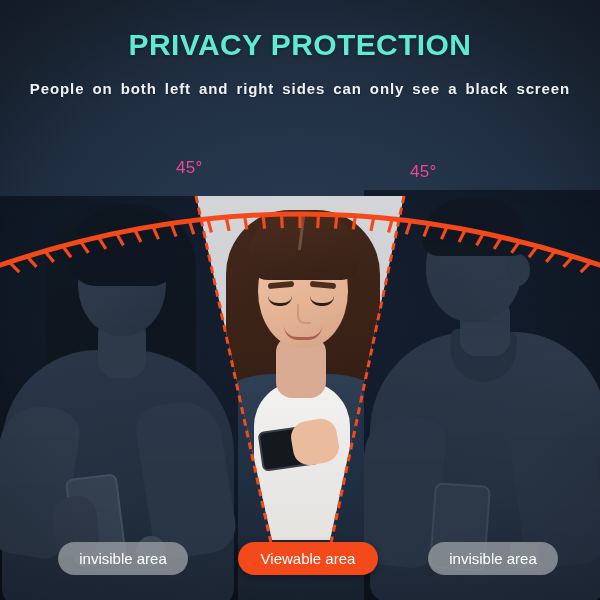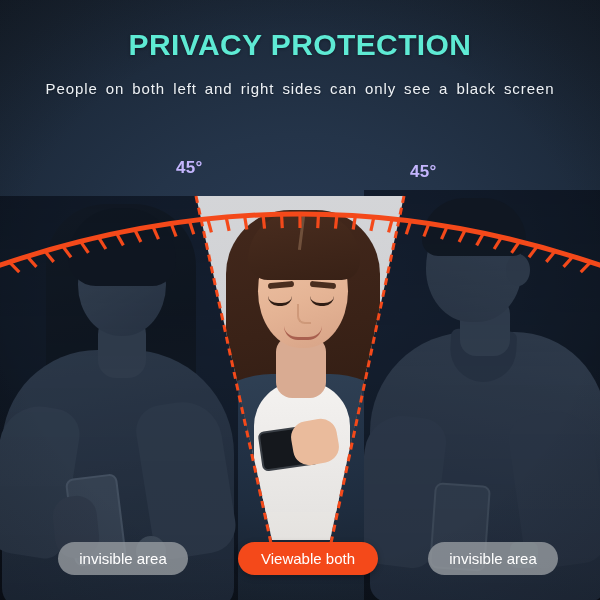--- a/index.html
+++ b/index.html
@@ -463,32 +463,32 @@
     color: #5eead4;
     text-shadow: 0 1px 3px rgba(0,0,0,.35);
   }
   #subtitle {
     position: absolute;
     left: 0;
     top: 80px;
     width: 600px;
     text-align: center;
     font-size: 15px;
-    font-weight: normal;
+    font-weight: bold;
     letter-spacing: .9px;
     color: #eef2f6;
     word-spacing: 3px;
     text-shadow: 0 1px 2px rgba(0,0,0,.3);
   }
 
   .angle-label {
     position: absolute;
     font-size: 17px;
-    font-weight: bold;
-    color: #c4b5fd;
+    font-weight: normal;
+    color: #ec4899;
     letter-spacing: .3px;
   }
   #angle-left  { left: 176px; top: 158px; }
   #angle-right { left: 410px; top: 162px; }
 
   
   .pill {
     position: absolute;
     height: 33px;
     line-height: 33px;
@@ -613,16 +613,16 @@
 
   <div class="bg-vignette"></div>
 
   <div id="title">PRIVACY PROTECTION</div>
   <div id="subtitle">People on both left and right sides can only see a black screen</div>
 
   <div class="angle-label" id="angle-left">45°</div>
   <div class="angle-label" id="angle-right">45°</div>
 
   <div class="pill pill-gray" id="pill-left">invisible area</div>
-  <div class="pill pill-orange" id="pill-center">Viewable both</div>
+  <div class="pill pill-orange" id="pill-center">Viewable area</div>
   <div class="pill pill-gray" id="pill-right">invisible area</div>
 
 </div>
 
 </body></html>

